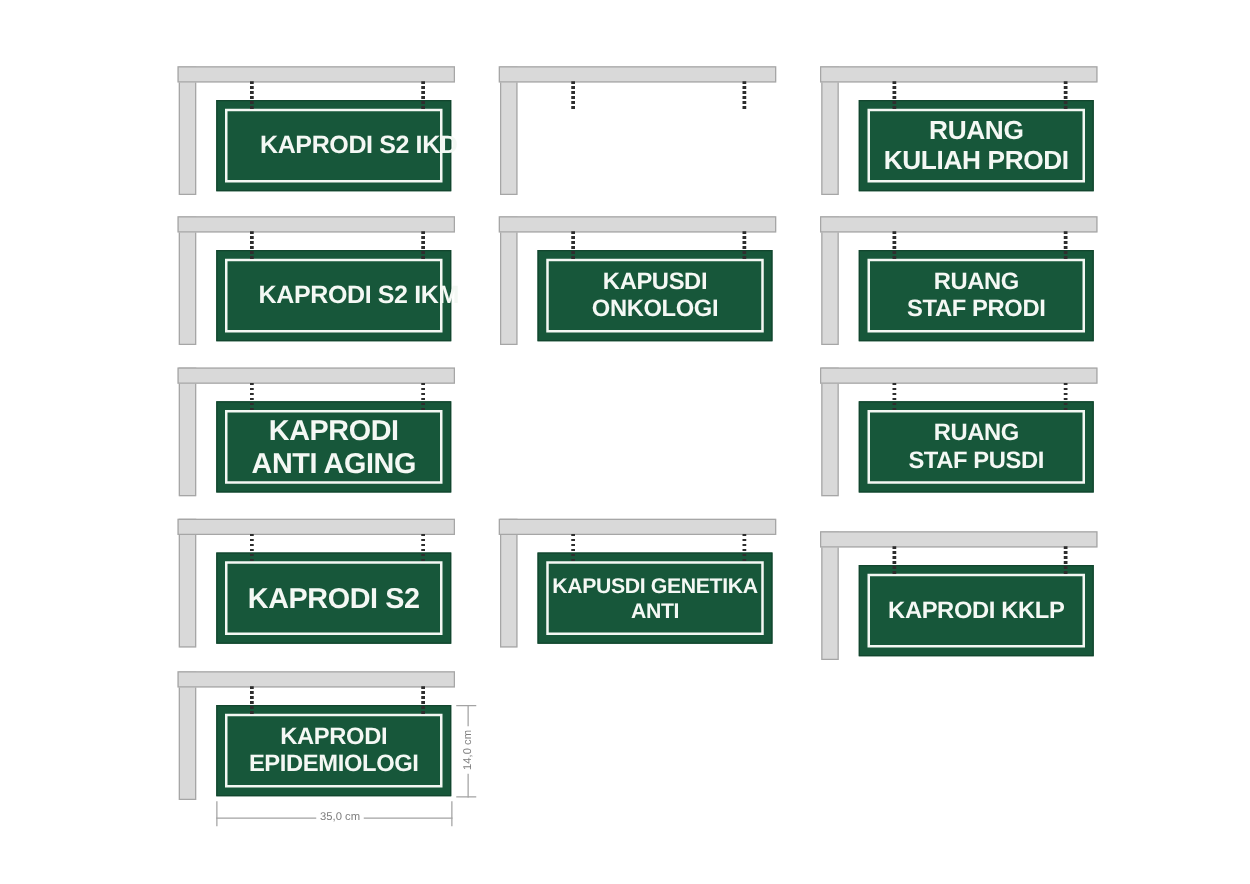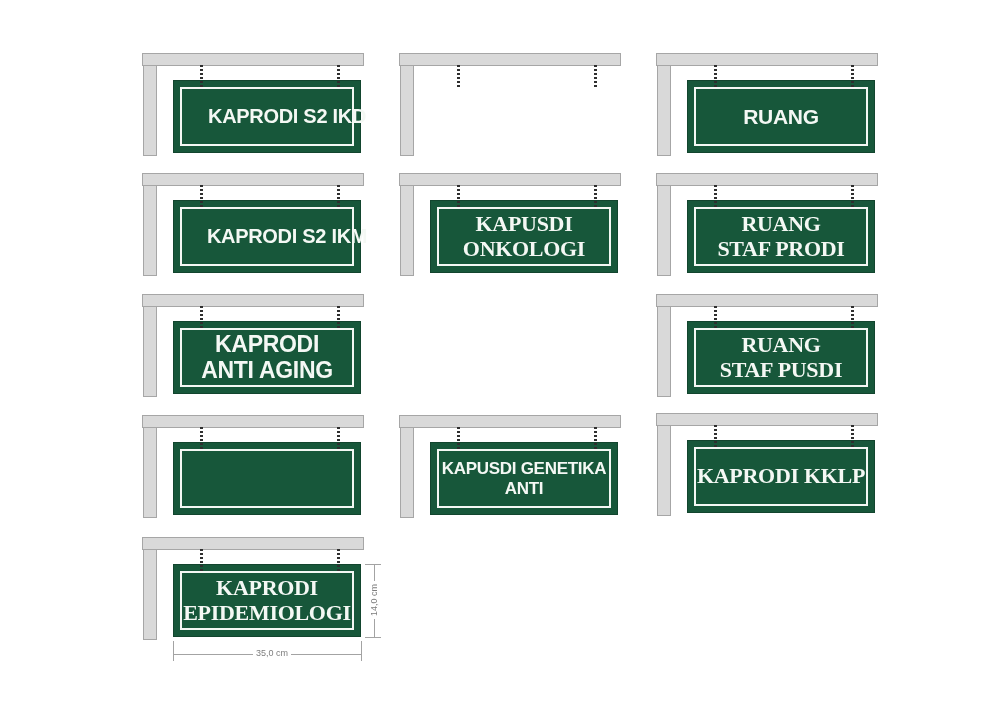--- a/index.html
+++ b/index.html
@@ -18,21 +18,21 @@
   .chain.c2{left:195px;}
   
   .board{position:absolute;left:31px;top:27px;width:188px;height:73px;background:#17573a;
          border:1px solid #12452e;box-sizing:border-box;z-index:3;}
   .inner{position:absolute;left:6px;top:6px;right:6px;bottom:6px;
          border:2px solid #f4f8f4;display:flex;align-items:center;justify-content:center;}
   .txt{width:100%;text-align:center;color:#f4f8f4;font-weight:bold;line-height:1.12;
        letter-spacing:-0.3px;}
   .txt span{display:block;white-space:nowrap;}
   .s17{font-size:17px;} .s18{font-size:18px;} .s20{font-size:20px;margin-left:40px;}
-  .s21{font-size:21px;} .s22{font-size:22px;font-family:Liberation Serif, serif;} .s23{font-size:23px;}
+  .s21{font-size:21px;} .s22{font-size:19px;} .s23{font-size:23px;}
   
   .dim-ext{position:absolute;background:#a3a3a3;z-index:5;}
   .dim-line{position:absolute;background:#a3a3a3;z-index:5;}
   .dim-label{position:absolute;color:#7d7d7d;font-size:9px;background:#ffffff;
              padding:0 3px;z-index:6;white-space:nowrap;}
   .dim-label.vert{transform:rotate(-90deg);transform-origin:center;}
 </style>
 </head>
 <body>
 
@@ -62,20 +62,21 @@
 
   <div class="cell" style="left:656px;top:53px">
     <div class="vbar"></div>
     <div class="hbar"></div>
     <div class="chain c1"></div>
     <div class="chain c2"></div>
     <div class="board">
       <div class="inner">
         <div class="txt s21">
           <span>RUANG</span>
+            <span>KULIAH PRODI</span>
         </div>
       </div>
     </div>
   </div>
 
   <div class="cell" style="left:142px;top:173px">
     <div class="vbar"></div>
     <div class="hbar"></div>
     <div class="chain c1"></div>
     <div class="chain c2"></div>
@@ -151,41 +152,42 @@
   </div>
 
   <div class="cell" style="left:142px;top:415px">
     <div class="vbar"></div>
     <div class="hbar"></div>
     <div class="chain c1"></div>
     <div class="chain c2"></div>
     <div class="board">
       <div class="inner">
         <div class="txt s23">
+          <span>KAPRODI S2</span>
         </div>
       </div>
     </div>
   </div>
 
   <div class="cell" style="left:399px;top:415px">
     <div class="vbar"></div>
     <div class="hbar"></div>
     <div class="chain c1"></div>
     <div class="chain c2"></div>
     <div class="board">
       <div class="inner">
         <div class="txt s17">
           <span>KAPUSDI GENETIKA</span>
             <span>ANTI</span>
         </div>
       </div>
     </div>
   </div>
 
-  <div class="cell" style="left:656px;top:413px">
+  <div class="cell" style="left:656px;top:425px">
     <div class="vbar"></div>
     <div class="hbar"></div>
     <div class="chain c1"></div>
     <div class="chain c2"></div>
     <div class="board">
       <div class="inner">
         <div class="txt s22">
           <span>KAPRODI KKLP</span>
             <span></span>
         </div>

